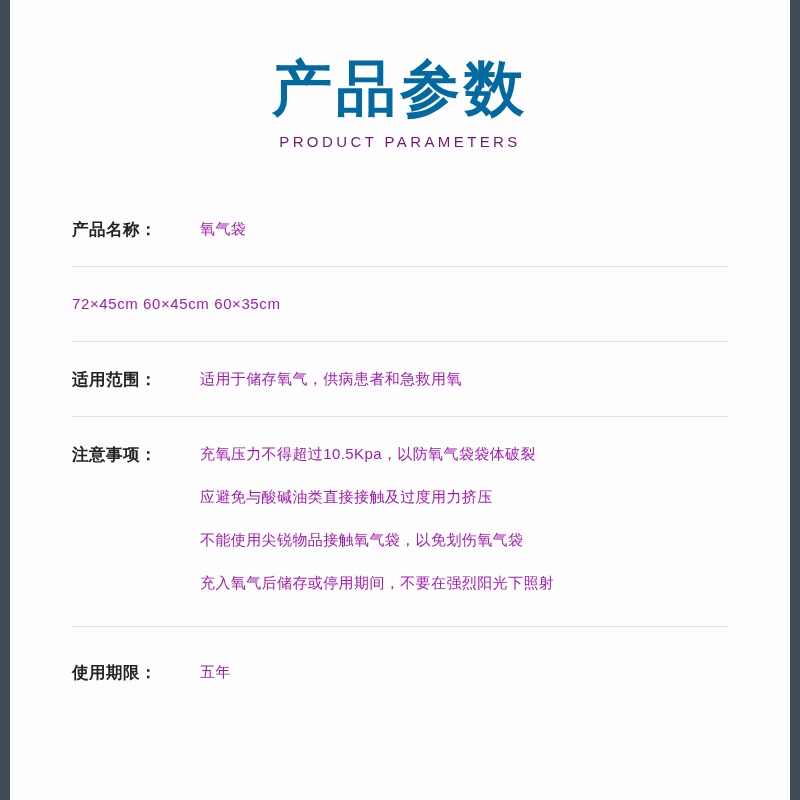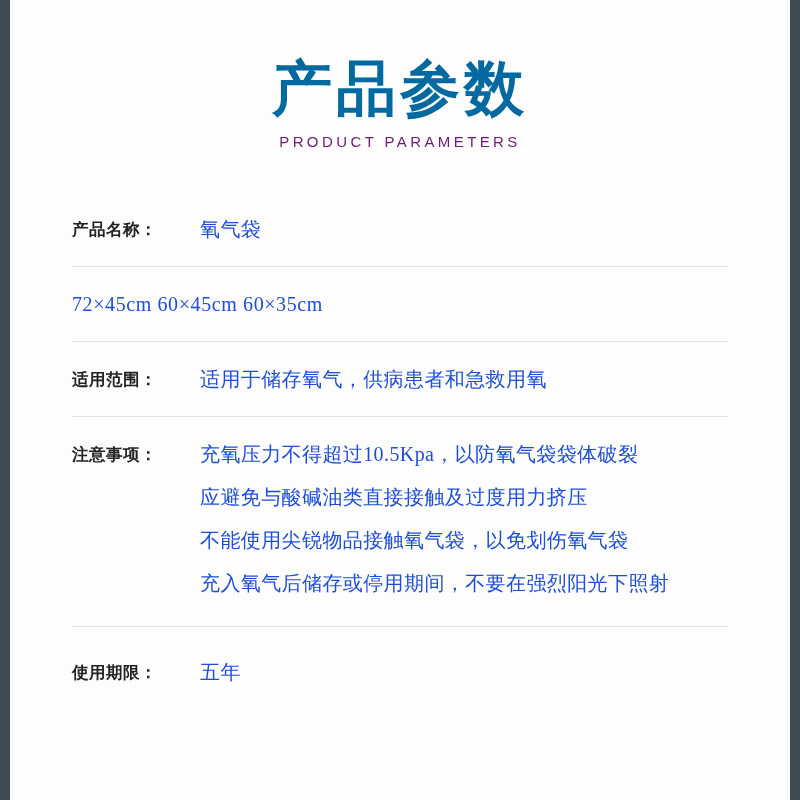--- a/index.html
+++ b/index.html
@@ -67,25 +67,24 @@
     width: 128px;
     flex: 0 0 128px;
     font-size: 16.5px;
     font-weight: 700;
     color: #222222;
     letter-spacing: 0.5px;
     line-height: 30px;
   }
   .row-value {
     flex: 1 1 auto;
-    font-size: 20px;
-    color: #1d4ed8;
+    font-size: 15px;
+    color: #a21caf;
     line-height: 30px;
     letter-spacing: 0.4px;
-    font-family: Liberation Serif, serif;
   }
   .row-value .line {
     display: block;
   }
   .row.spec .row-value .line {
     letter-spacing: 0.6px;
   }
   .row.notes {
     padding-bottom: 28px;
   }

